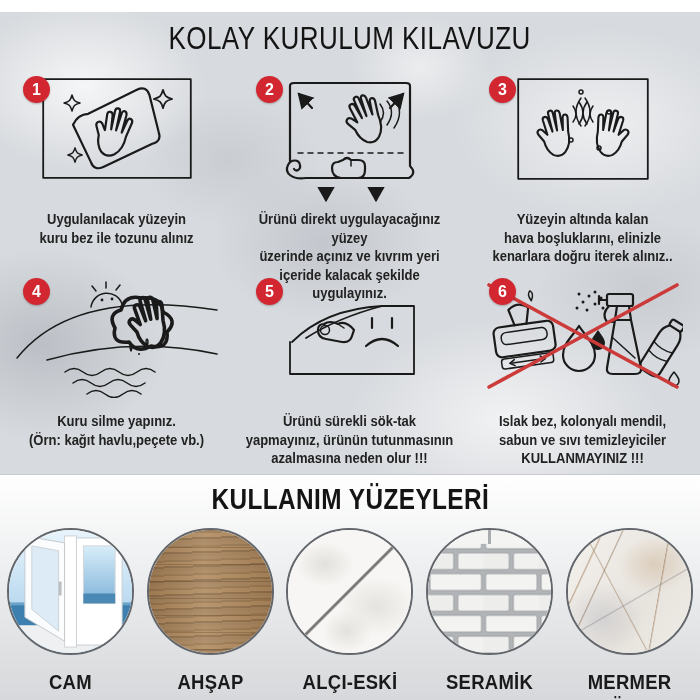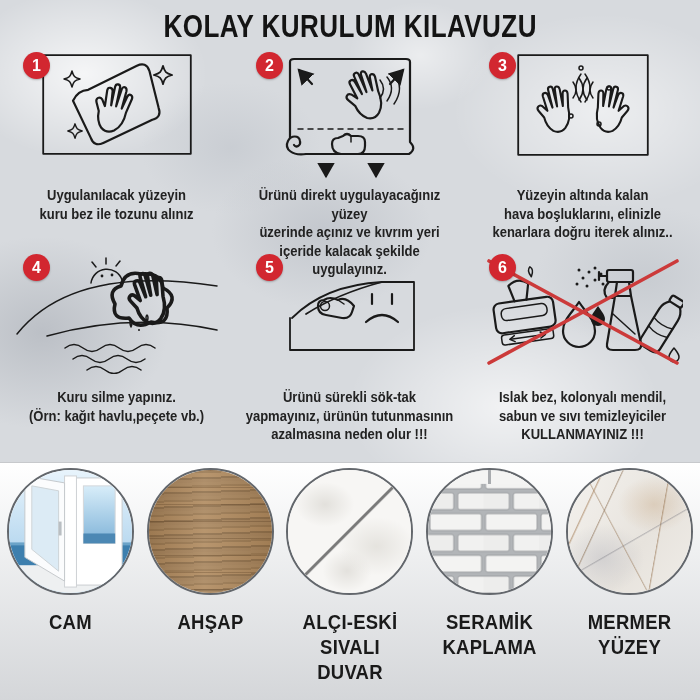--- a/index.html
+++ b/index.html
@@ -14,22 +14,22 @@
       radial-gradient(230px 150px at 86% 24%, rgba(255,255,255,.55), transparent 65%),
       radial-gradient(170px 120px at 46% 50%, rgba(176,181,189,.5), transparent 65%),
       radial-gradient(210px 160px at 6% 72%, rgba(165,170,178,.55), transparent 60%),
       radial-gradient(260px 170px at 72% 88%, rgba(255,255,255,.65), transparent 60%),
       radial-gradient(150px 110px at 33% 32%, rgba(188,193,200,.5), transparent 60%),
       radial-gradient(120px 90px at 60% 12%, rgba(255,255,255,.5), transparent 60%),
       radial-gradient(180px 120px at 92% 60%, rgba(182,187,194,.45), transparent 60%),
       #d7dade;
   }
   .main-title{
-    margin:0;padding-top:9px;text-align:center;
-    font-size:31px;font-weight:bold;color:#141414;letter-spacing:.5px;height:41px;
+    margin:12px;padding-top:9px;text-align:center;
+    font-size:31px;font-weight:normal;color:#141414;letter-spacing:.5px;height:41px;
   }
   .main-title span{display:inline-block;transform:scaleX(.84);}
 
   .steps{display:grid;grid-template-columns:repeat(3,233px);grid-template-rows:202px 210px;}
   .step{position:relative;text-align:center;}
   .badge{
     position:absolute;left:23px;top:2px;width:27px;height:27px;border-radius:50%;
     background:var(--step-badge,#d22730);color:#fff;font-weight:bold;font-size:16px;
     line-height:27px;text-align:center;box-shadow:0 1px 2px rgba(0,0,0,.25);
   }
@@ -277,20 +277,21 @@
         </div>
         <div class="caption">Islak bez, kolonyalı mendil,
 sabun ve sıvı temizleyiciler
 KULLANMAYINIZ !!!</div>
       </div>
 
     </div>
   </div>
 
   <div class="bottom">
+    <h2 class="surfaces-title"><span>KULLANIM YÜZEYLERİ</span></h2>
 
     <div class="circles">
 
       <div class="surface">
         <div class="circle">
           <svg width="123" height="123" viewBox="0 0 124 124">
             <defs>
               <linearGradient id="skyg" x1="0" y1="0" x2="0" y2="1">
                 <stop offset="0" stop-color="#e8f4fc"></stop>
                   <stop offset="1" stop-color="#9cc8e8"></stop>

